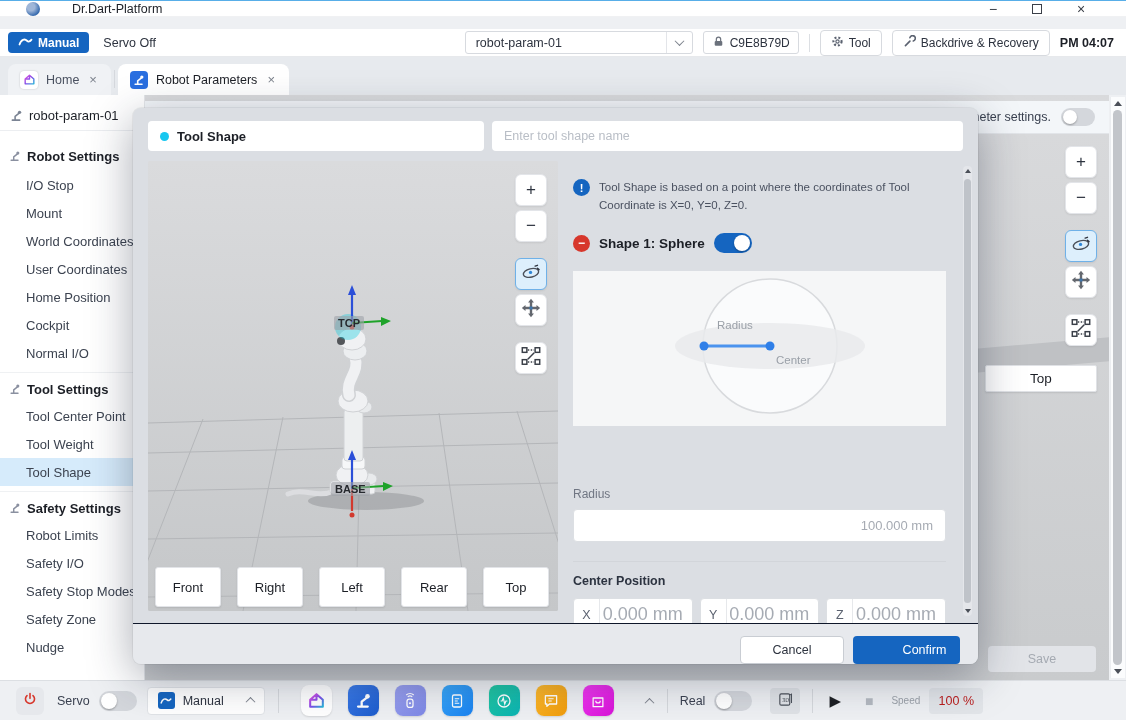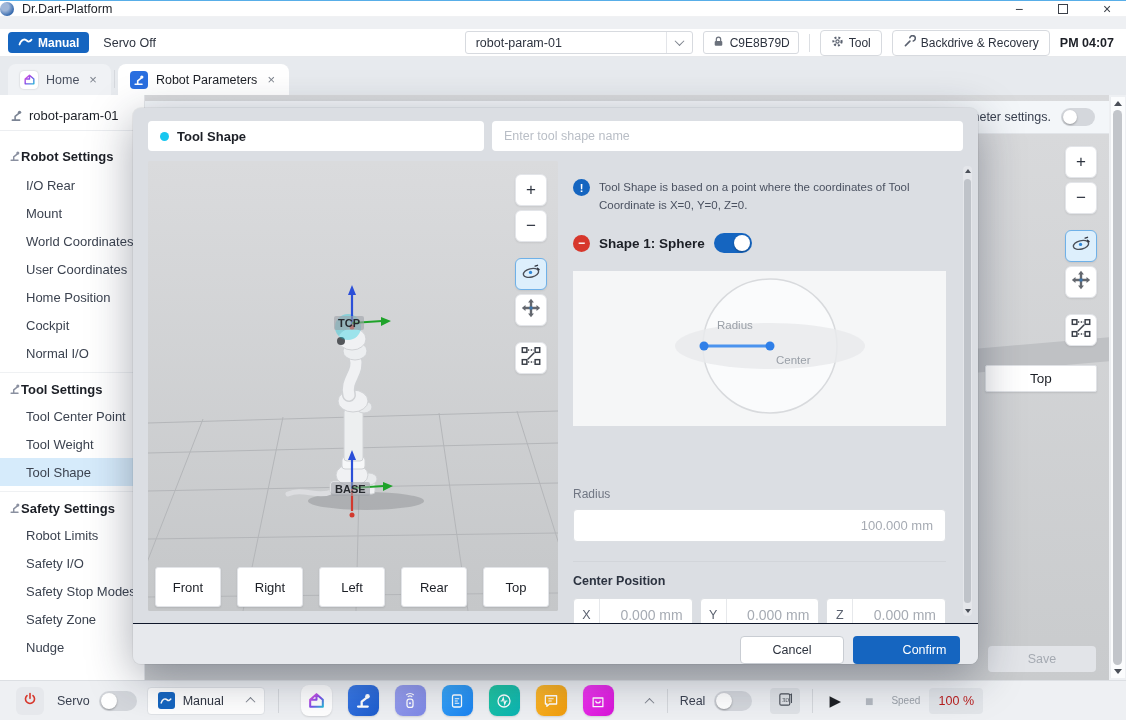--- a/index.html
+++ b/index.html
@@ -5,21 +5,21 @@
   * { box-sizing: border-box; margin: 0; padding: 0; }
   html,body { width:1126px; height:720px; }
   body {
     font-family: "Liberation Sans", sans-serif;
     font-size: 12.5px; color:#2d333f;
     background:#eef0f3; position:relative; overflow:hidden;
     border-top:1px solid #58aee8;
   }
   
   .titlebar { position:absolute; top:0; left:0; right:0; height:16px; background:#fff;
-    display:flex; align-items:center; padding:0 0; border-bottom:1px solid #f0f1f3;}
+    display:flex; align-items:center; padding:0 26px; border-bottom:1px solid #f0f1f3;gap:24px;}
   .app-logo { width:14px; height:14px; border-radius:50%;
     background:radial-gradient(circle at 35% 35%, #9fb6d8 0 30%, #3a6db0 70%, #27528b); margin-right:8px;}
   .win-title { font-size:12.5px; color:#1c1f26; }
   .win-controls { margin-left:auto; display:flex; align-items:center; gap:6px; }
   .win-btn { width:38px; height:24px; display:flex; align-items:center; justify-content:center;
     color:#3a3f48; font-size:14px; cursor:default;}
   .max-box { width:10px; height:10px; border:1.2px solid #3a3f48; }
   
   .toolbar { position:absolute; top:28px; left:0; right:0; height:28px; background:#fff;
     display:flex; align-items:center; padding:0 12px 0 8px; border-bottom:1px solid #e7e9ec; gap:10px;}
@@ -88,21 +88,21 @@
   .tri-up { width:0; height:0; border-left:4px solid transparent; border-right:4px solid transparent;
     border-bottom:5px solid #4a4f58; position:absolute; top:4px; left:3px;}
   .tri-down { width:0; height:0; border-left:4px solid transparent; border-right:4px solid transparent;
     border-top:5px solid #4a4f58; position:absolute; bottom:4px; left:3px;}
   
   .sidebar { position:absolute; top:94px; left:0; bottom:40px; width:145px; background:#fff;
     border-right:1px solid #e5e7ea; padding-top:6px; overflow:hidden;}
   .sb-header { height:30px; display:flex; align-items:center; gap:6px; padding:0 10px;
     border-bottom:1px solid #eceef1; font-size:13px; color:#1c1f26;}
   .sb-nav { padding-top:8px; }
-  .sb-sec { height:30px; display:flex; align-items:center; padding:0 9px;
+  .sb-sec { height:30px; display:flex; align-items:center; gap:6px; padding:0 9px;
     font-weight:bold; font-size:13px; color:#1c1f26; margin-top:2px;}
   .sb-sec.bordered { border-top:1px solid #eff1f3; margin-top:5px; padding-top:3px;}
   .sb-item { height:28px; display:flex; align-items:center; padding:0 9px 0 26px;
     font-size:13px; color:#3c4350; white-space:nowrap;}
   .sb-item.sel { background:#d6ebfb; }
   
   .modal { position:absolute; left:133px; top:107px; width:845px; height:556px; background:#dbdee3;
     border-radius:8px; box-shadow:0 12px 45px rgba(25,35,55,.38), 0 0 0 1px rgba(0,0,0,.05); z-index:10;}
   .m-title-card { position:absolute; left:15px; top:13px; width:336px; height:30px; background:#fff;
     border-radius:4px; display:flex; align-items:center; gap:8px; padding:0 12px;}
@@ -139,21 +139,21 @@
   .radius-input { position:absolute; top:348px; left:0; width:373px; height:33px; background:#fff;
     border:1px solid #dcdfe3; border-radius:4px; display:flex; align-items:center; justify-content:flex-end;
     padding:0 12px; color:#a6abb3; font-size:13px;}
   .p-divider { position:absolute; top:400px; left:0; width:373px; height:1px; background:#d2d5da;}
   .sec-lbl { position:absolute; font-weight:bold; font-size:12.5px; color:#2c3340;}
   .xyz-row { position:absolute; top:437px; left:0; width:373px; display:flex; gap:7px;}
   .xyz { flex:1; height:33px; background:#fff; border:1px solid #dcdfe3; border-radius:4px;
     display:flex; align-items:center;}
   .xyz .axis { width:26px; text-align:center; color:#5b6270; font-size:12.5px;
     border-right:1px solid #e6e8eb; align-self:stretch; display:flex; align-items:center; justify-content:center;}
-  .xyz .val { flex:1; text-align:right; padding-right:9px; color:#a6abb3; font-size:14px;}
+  .xyz .val { flex:1; text-align:right; padding-right:9px; color:#a6abb3; font-size:18px;}
   
   .mscroll { position:absolute; right:6px; top:58px; bottom:48px; width:9px; background:#e4e6ea; border-radius:4px;}
   .mscroll .thumb { position:absolute; left:1px; top:13px; bottom:13px; width:7px; background:#bfc3c9; border-radius:4px;}
   .mscroll .tri-up { border-left-width:3px; border-right-width:3px; border-bottom-width:4px; left:1.5px; top:3px;}
   .mscroll .tri-down { border-left-width:3px; border-right-width:3px; border-top-width:4px; left:1.5px; bottom:3px;}
   
   .m-footer { position:absolute; left:0; right:0; bottom:0; height:41px; background:#e7e9ed;
     border-top:1px solid #0f172a; border-radius:0 0 8px 8px; display:flex; align-items:flex-end;
     justify-content:flex-end; gap:9px; padding-right:18px;}
   .btn-cancel { width:104px; height:28px; background:#fff; border:1px solid #c9cdd3; border-radius:4px;
@@ -359,21 +359,21 @@
   </div>
   <div class="sb-nav">
     <div class="sb-sec">
       <svg width="12" height="12" viewBox="0 0 14 14">
           <path d="M2.5 12 h8 M5.5 12 V8 L9.5 4.8" stroke="#8a90a0" stroke-width="1.7" fill="none" stroke-linecap="round" stroke-linejoin="round"></path>
           <circle cx="10.3" cy="3.6" r="1.8" fill="#8a90a0"></circle>
         </svg>
       <span>Robot Settings</span>
     </div>
     <div class="sb-item">
-        <span>I/O Rear</span>
+        <span>I/O Stop</span>
       </div>
     <div class="sb-item">
         <span>Mount</span>
       </div>
     <div class="sb-item">
         <span>World Coordinates</span>
       </div>
     <div class="sb-item">
         <span>User Coordinates</span>
       </div>

